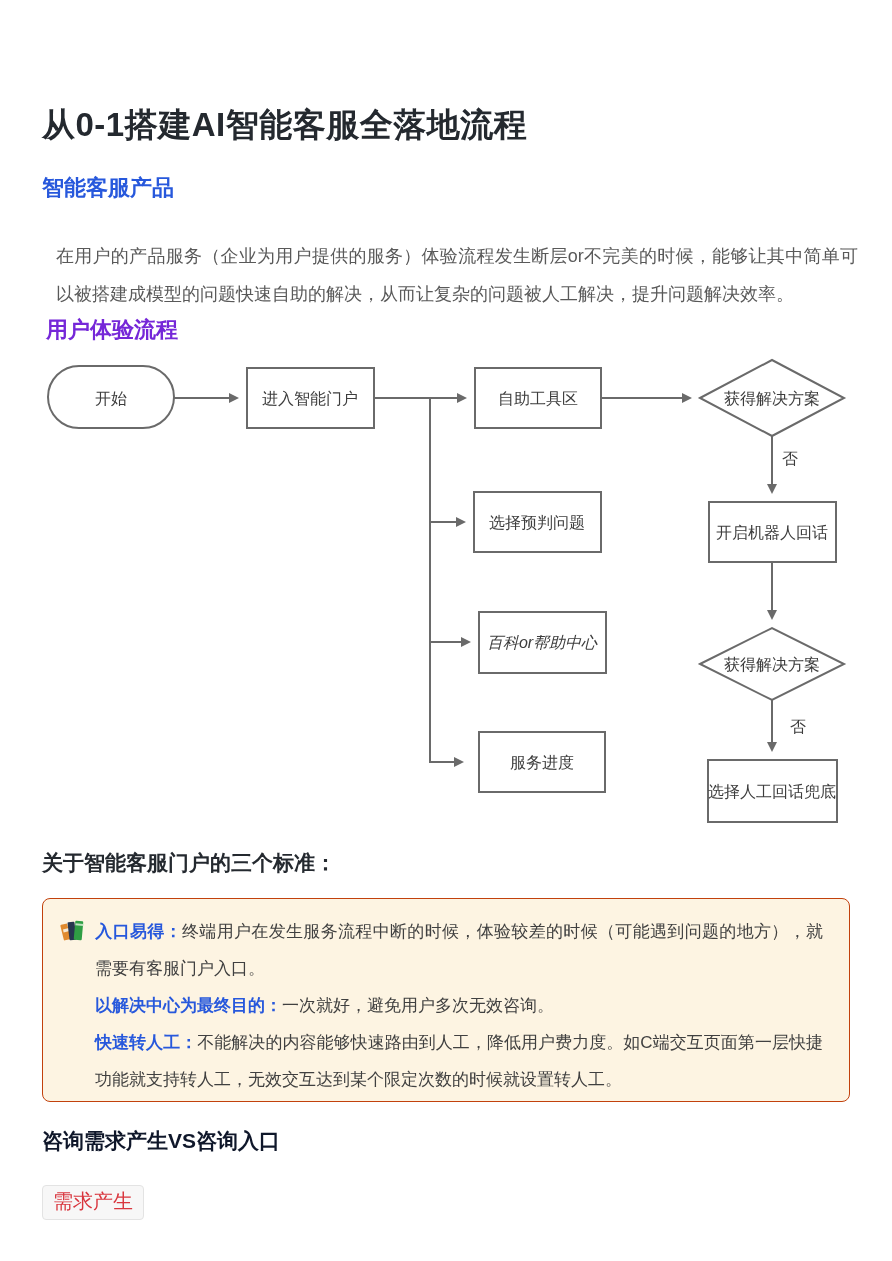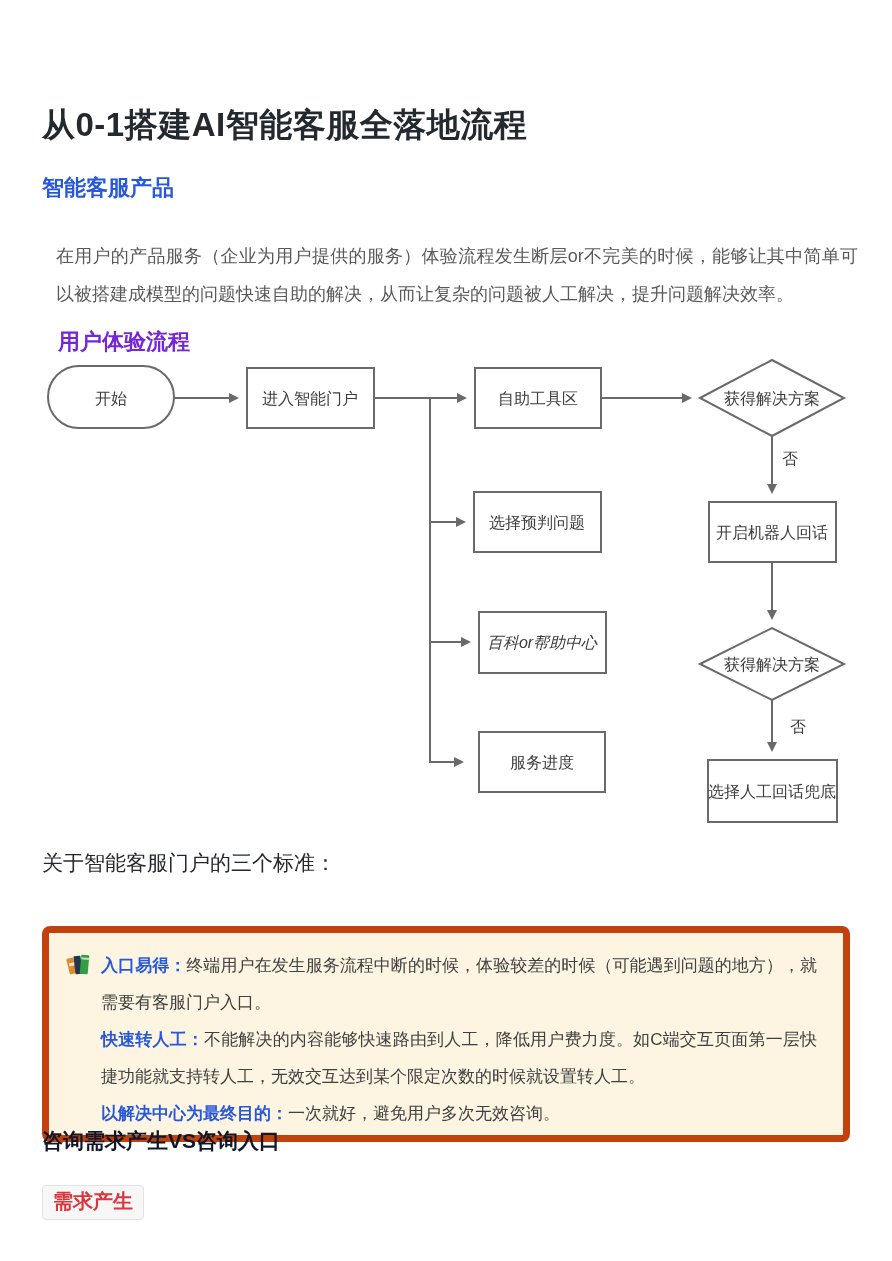--- a/index.html
+++ b/index.html
@@ -16,55 +16,54 @@
   .h-blue{
     left:42px;top:173px;width:400px;margin:0;
     font-size:22px;font-weight:700;color:#2758dc;
   }
   .body-para{
     left:42px;top:223px;width:802px;margin:14px;
     font-size:18px;line-height:38px;color:#595959;
     text-align:justify;
   }
   .h-purple{
-    left:42px;top:311px;width:400px;margin:16px;
+    left:42px;top:311px;width:400px;margin:4px;
     font-size:22px;font-weight:700;color:#7527d8;
   }
   .flowchart{left:0;top:345px;}
   .flow-shape{fill:#ffffff;stroke:#6a6a6a;stroke-width:2;}
   .flow-text{
     font-size:16px;fill:#3d3d3d;
     font-family:"Liberation Sans","DejaVu Sans",sans-serif;
   }
   .flow-text.italic{font-style:italic;}
   .flow-line{stroke:#6a6a6a;stroke-width:2;fill:none;}
   .h-dark{
     left:42px;top:849px;width:600px;margin:0;
-    font-size:21px;font-weight:400;color:#24292f;
+    font-size:21px;font-weight:700;color:#24292f;
   }
   .callout{
     left:42px;top:898px;width:808px;box-sizing:border-box;
-    background:#fdf4e2;border:7px solid #c2410c;border-radius:8px;
+    background:#fdf4e2;border:1px solid #c2410c;border-radius:8px;
     padding:14px 26px 3px 52px;
-    margin-top:28px;
   }
   .callout p{margin:0;font-size:17px;line-height:37px;color:#404040;text-align:justify;}
   .c-label{color:#2758dc;font-weight:700;}
   .books-icon-wrap{
     display:inline-block;width:26px;height:26px;margin-left:-36px;margin-right:10px;
     vertical-align:-6px;
   }
   .h-dark2{
     left:42px;top:1127px;width:600px;margin:0;
     font-size:21px;font-weight:700;color:#0f172a;
   }
   .tag-chip{
     left:42px;top:1185px;display:inline-block;
     background:#f7f7f7;border:1px solid #e3e3e3;border-radius:4px;
-    padding:2px 10px 4px 10px;font-size:20px;color:#d9363e;font-weight:bold;
+    padding:2px 10px 4px 10px;font-size:20px;color:#d9363e;
   }
 </style>
 </head>
 <body>
 
 <h1 class="abs page-title">从0-1搭建AI智能客服全落地流程</h1>
 
 <h2 class="abs h-blue">智能客服产品</h2>
 
 <p class="abs body-para">在用户的产品服务（企业为用户提供的服务）体验流程发生断层or不完美的时候，能够让其中简单可以被搭建成模型的问题快速自助的解决，从而让复杂的问题被人工解决，提升问题解决效率。</p>
@@ -151,22 +150,22 @@
       <svg width="26" height="26" viewBox="0 0 26 26" xmlns="http://www.w3.org/2000/svg">
         <rect x="3" y="7" width="7" height="16" rx="1" fill="#e08a2e" transform="rotate(-14 6.5 15)"></rect>
         <rect x="4.6" y="12" width="7" height="3" fill="#f6e9d2" transform="rotate(-14 6.5 15)"></rect>
         <rect x="9.5" y="5" width="7" height="18" rx="1" fill="#27364f" transform="rotate(-7 13 14)"></rect>
         <rect x="15.5" y="4" width="8" height="19" rx="1" fill="#2f9e44" transform="rotate(5 19.5 13.5)"></rect>
         <rect x="15.9" y="6.5" width="8" height="2" fill="#bfe3c0" transform="rotate(5 19.5 13.5)"></rect>
       </svg>
     </span><span class="c-label">入口易得：</span><span>终端用户在发生服务流程中断的时候，体验较差的时候（可能遇到问题的地方），就需要有客服门户入口。</span>
   </p>
   <p>
-    <span class="c-label">快速转人工：</span><span>不能解决的内容能够快速路由到人工，降低用户费力度。如C端交互页面第一层快捷功能就支持转人工，无效交互达到某个限定次数的时候就设置转人工。</span>
+    <span class="c-label">以解决中心为最终目的：</span><span>一次就好，避免用户多次无效咨询。</span>
   </p>
   <p>
-    <span class="c-label">以解决中心为最终目的：</span><span>一次就好，避免用户多次无效咨询。</span>
+    <span class="c-label">快速转人工：</span><span>不能解决的内容能够快速路由到人工，降低用户费力度。如C端交互页面第一层快捷功能就支持转人工，无效交互达到某个限定次数的时候就设置转人工。</span>
   </p>
 </div>
 
 <h3 class="abs h-dark2">咨询需求产生VS咨询入口</h3>
 
 <span class="abs tag-chip">需求产生</span>
 
 </body></html>

